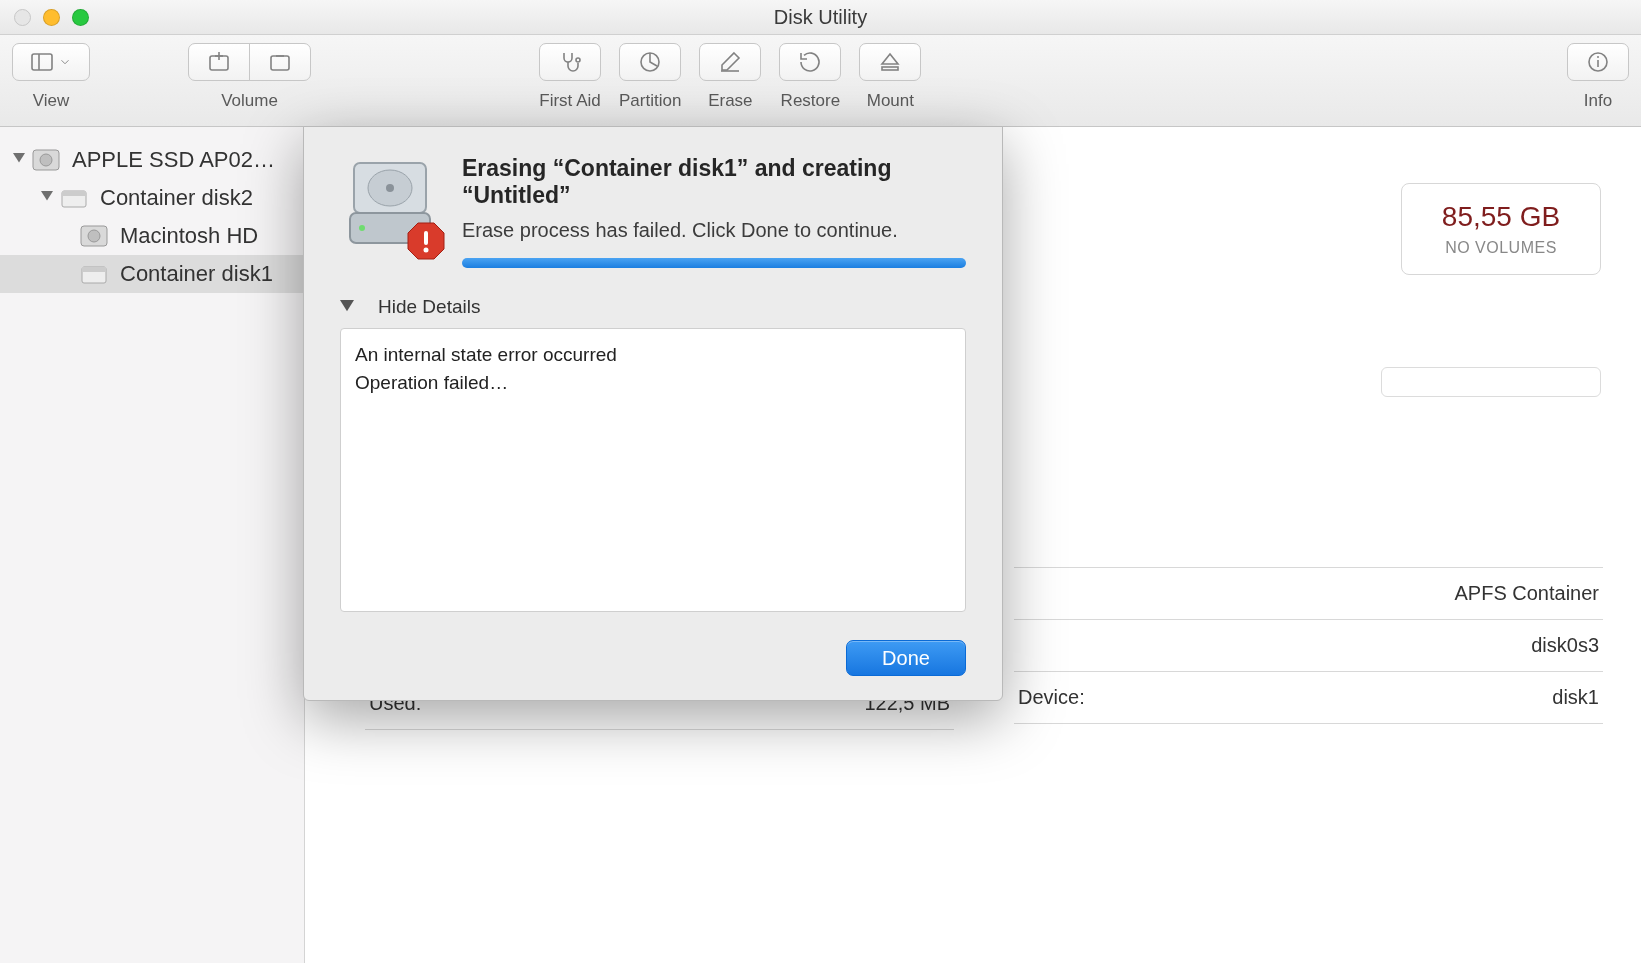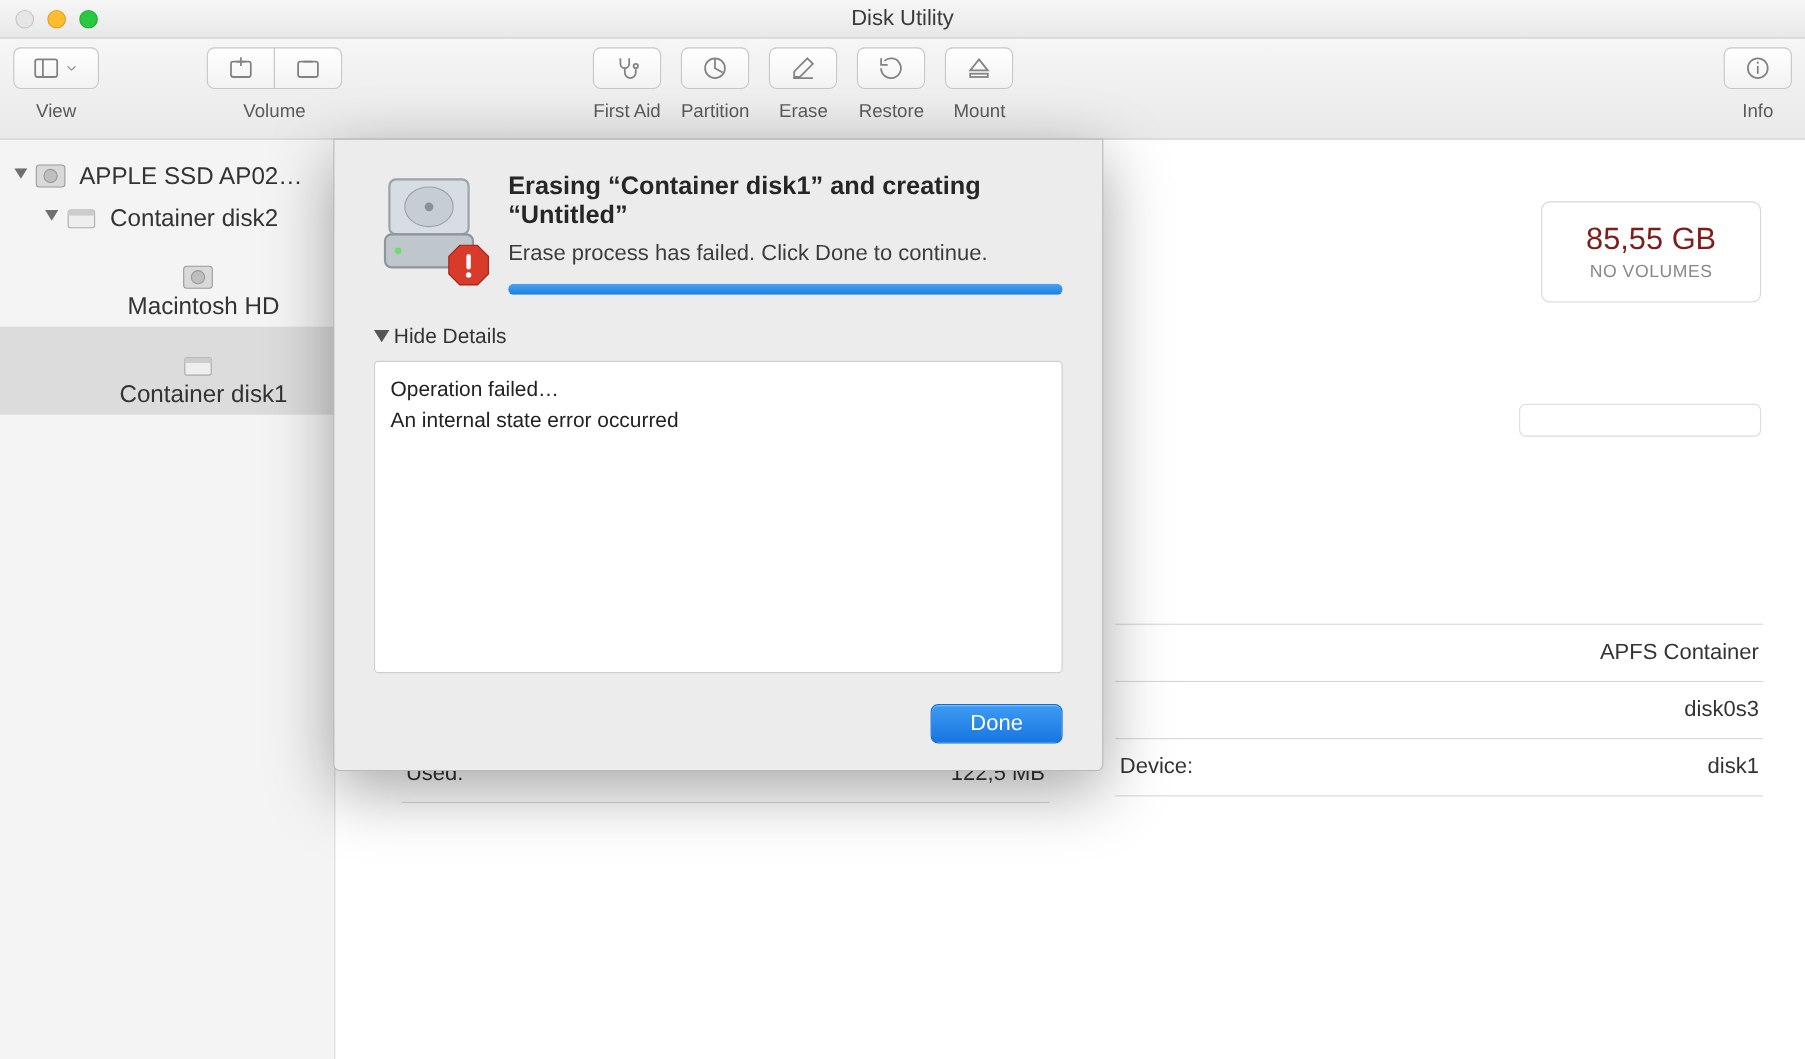--- a/index.html
+++ b/index.html
@@ -61,21 +61,21 @@
   .sidebar {
     width: 305px; background:#f5f4f5; border-right:1px solid #d4d4d4;
     padding-top: 14px;
   }
   .sb-header { padding: 6px 14px; color:#6c6c6c; font-size:19px; font-weight:500;}
   .sb-item { display:flex; align-items:center; padding: 6px 6px 6px 0; font-size:22px; color:#333; }
   .sb-item .disclosure { width:22px; text-align:center; color:#6f6f6f; font-size:14px;}
   .sb-item .disclosure svg{width:12px;height:12px;fill:#6f6f6f;}
   .sb-item.indent1 { padding-left: 8px; }
   .sb-item.indent2 { padding-left: 36px; }
-  .sb-item.indent3 { padding-left: 72px; flex-direction: column; }
+  .sb-item.indent3 { padding-left: 56px; }
   .sb-item.selected { background:#dcdcdc; }
   .sb-icon { width:32px; height:26px; margin-right:10px; display:flex;align-items:center;justify-content:center;}
   .sb-icon svg{width:28px;height:24px;}
   .sb-label { white-space:nowrap; overflow:hidden; text-overflow:ellipsis; }
   
   .main { flex:1; background:#ffffff; position:relative; }
   .info-box {
     position:absolute; right: 40px; top: 56px;
     width: 200px; height: 92px; border:1px solid #d7d7d7; border-radius:8px;
     display:flex; flex-direction:column; align-items:center; justify-content:center;
@@ -107,21 +107,21 @@
   .sheet-head { display:flex; gap:22px; }
   .drive-icon { width:100px; height:100px; position:relative; flex-shrink:0;}
   .drive-icon svg{width:100%;height:100%;}
   .badge-err{
     position:absolute; right:-6px; bottom:-6px; width:40px;height:40px;
   }
   .sheet-title { font-size:23px; font-weight:700; color:#262626; }
   .sheet-sub { font-size:20px; color:#3c3c3c; margin-top:10px; }
   .progress { margin-top:16px; height:10px; width:100%; background:#cfd6dd; border-radius:5px; overflow:hidden; }
   .progress .bar{ height:100%; width:100%; background:linear-gradient(#4aa3f2,#1b7ee0); }
-  .details-toggle { display:flex; align-items:center; gap:4px; margin-top:28px; font-size:19px; color:#333;}
+  .details-toggle { display:flex; align-items:center; gap:24px; margin-top:28px; font-size:19px; color:#333;}
   .details-toggle svg{width:14px;height:14px;fill:#555;}
   .log {
     margin-top:10px; flex:1; background:#fff; border:1px solid #cfcfcf; border-radius:4px;
     padding:12px 14px; font-size:19px; color:#222; line-height:1.45;
     overflow:auto;
   }
   .sheet-footer{ display:flex; justify-content:flex-end; margin-top:28px; }
   .done-btn{
     min-width:120px; height:36px; border-radius:7px; border:1px solid #0a6ad6;
     background:linear-gradient(#3e9bf4,#1776e0); color:#fff; font-size:20px;
@@ -377,22 +377,22 @@
   </div>
 
   <div class="details-toggle">
     <svg viewBox="0 0 10 10">
         <polygon points="0,0 10,0 5,8"></polygon>
       </svg>
     <span>Hide Details</span>
   </div>
 
   <div class="log">
+    <div>An internal state error occurred</div>
     <div>Operation failed…</div>
-    <div>An internal state error occurred</div>
   </div>
 
   <div class="sheet-footer">
     <div class="done-btn">
       <span>Done</span>
     </div>
   </div>
 </div>
 
 </body></html>

